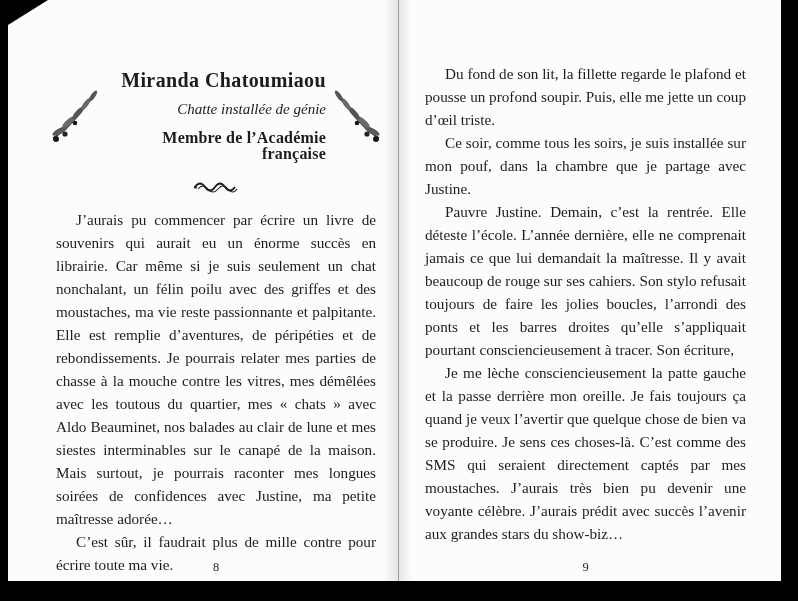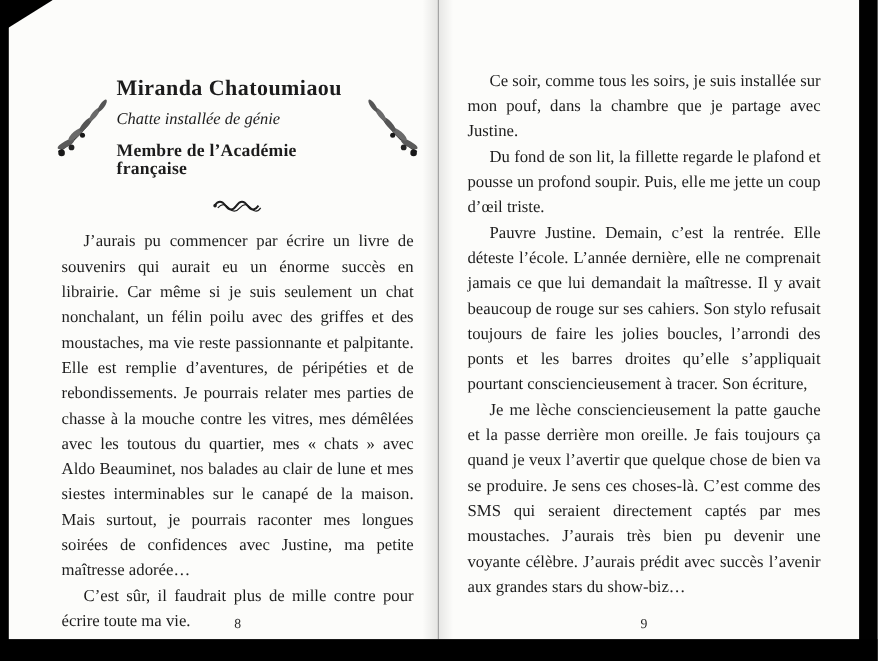--- a/index.html
+++ b/index.html
@@ -21,21 +21,21 @@
   
   .gutter-shade{position:absolute;left:384px;top:0;width:28px;height:581px;
     background:linear-gradient(to right,rgba(0,0,0,0),rgba(0,0,0,0.09) 50%,rgba(0,0,0,0));}
   .gutter-line{position:absolute;left:398px;top:0;width:1px;height:581px;background:#9d9d9d;}
   
   .page{position:absolute;top:0;height:581px;}
   .page-left{left:56px;width:320px;}
   .page-right{left:425px;width:321px;}
   
   .chapter-header{margin-top:68px;display:flex;align-items:center;justify-content:center;gap:4px;}
-  .header-text{text-align:left;flex:0 0 auto;max-width:220px;}
+  .header-text{text-align:right;flex:0 0 auto;max-width:220px;}
   .chapter-title{font-size:20px;font-weight:700;letter-spacing:.4px;margin:0 0 8px 0;line-height:24px;}
   .chapter-subtitle{font-style:italic;font-size:15px;margin:0 0 12px 0;line-height:18px;}
   .chapter-affiliation{font-weight:700;font-size:16px;letter-spacing:.2px;line-height:16px;}
   .branch{flex:0 0 auto;}
   .branch-right{transform:scaleX(-1);}
   .divider{display:block;margin:16px auto 14px auto;}
   
   .body-text p{
     margin:0;font-size:15.2px;line-height:23px;text-align:justify;
     text-indent:20px;color:#1c1c1c;
@@ -95,22 +95,22 @@
     <div class="body-text">
       <p>J’aurais pu commencer par écrire un livre de souvenirs qui aurait eu un énorme succès en librairie. Car même si je suis seulement un chat nonchalant, un félin poilu avec des griffes et des moustaches, ma vie reste passionnante et palpitante. Elle est remplie d’aventures, de péripéties et de rebondissements. Je pourrais relater mes parties de chasse à la mouche contre les vitres, mes démêlées avec les toutous du quartier, mes « chats » avec Aldo Beauminet, nos balades au clair de lune et mes siestes interminables sur le canapé de la maison. Mais surtout, je pourrais raconter mes longues soirées de confidences avec Justine, ma petite maîtresse adorée…</p>
       <p>C’est sûr, il faudrait plus de mille contre pour écrire toute ma vie.</p>
     </div>
 
     <div class="page-number">8</div>
   </div>
 
   <div class="page page-right">
     <div class="body-text">
+      <p>Du fond de son lit, la fillette regarde le plafond et pousse un profond soupir. Puis, elle me jette un coup d’œil triste.</p>
       <p>Ce soir, comme tous les soirs, je suis installée sur mon pouf, dans la chambre que je partage avec Justine.</p>
-      <p>Du fond de son lit, la fillette regarde le plafond et pousse un profond soupir. Puis, elle me jette un coup d’œil triste.</p>
       <p>Pauvre Justine. Demain, c’est la rentrée. Elle déteste l’école. L’année dernière, elle ne comprenait jamais ce que lui demandait la maîtresse. Il y avait beaucoup de rouge sur ses cahiers. Son stylo refusait toujours de faire les jolies boucles, l’arrondi des ponts et les barres droites qu’elle s’appliquait pourtant consciencieusement à tracer. Son écriture,</p>
       <p>Je me lèche consciencieusement la patte gauche et la passe derrière mon oreille. Je fais toujours ça quand je veux l’avertir que quelque chose de bien va se produire. Je sens ces choses-là. C’est comme des SMS qui seraient directement captés par mes moustaches. J’aurais très bien pu devenir une voyante célèbre. J’aurais prédit avec succès l’avenir aux grandes stars du show-biz…</p>
     </div>
 
     <div class="page-number">9</div>
   </div>
 
   <div class="gutter-shade"></div>
   <div class="gutter-line"></div>
 

